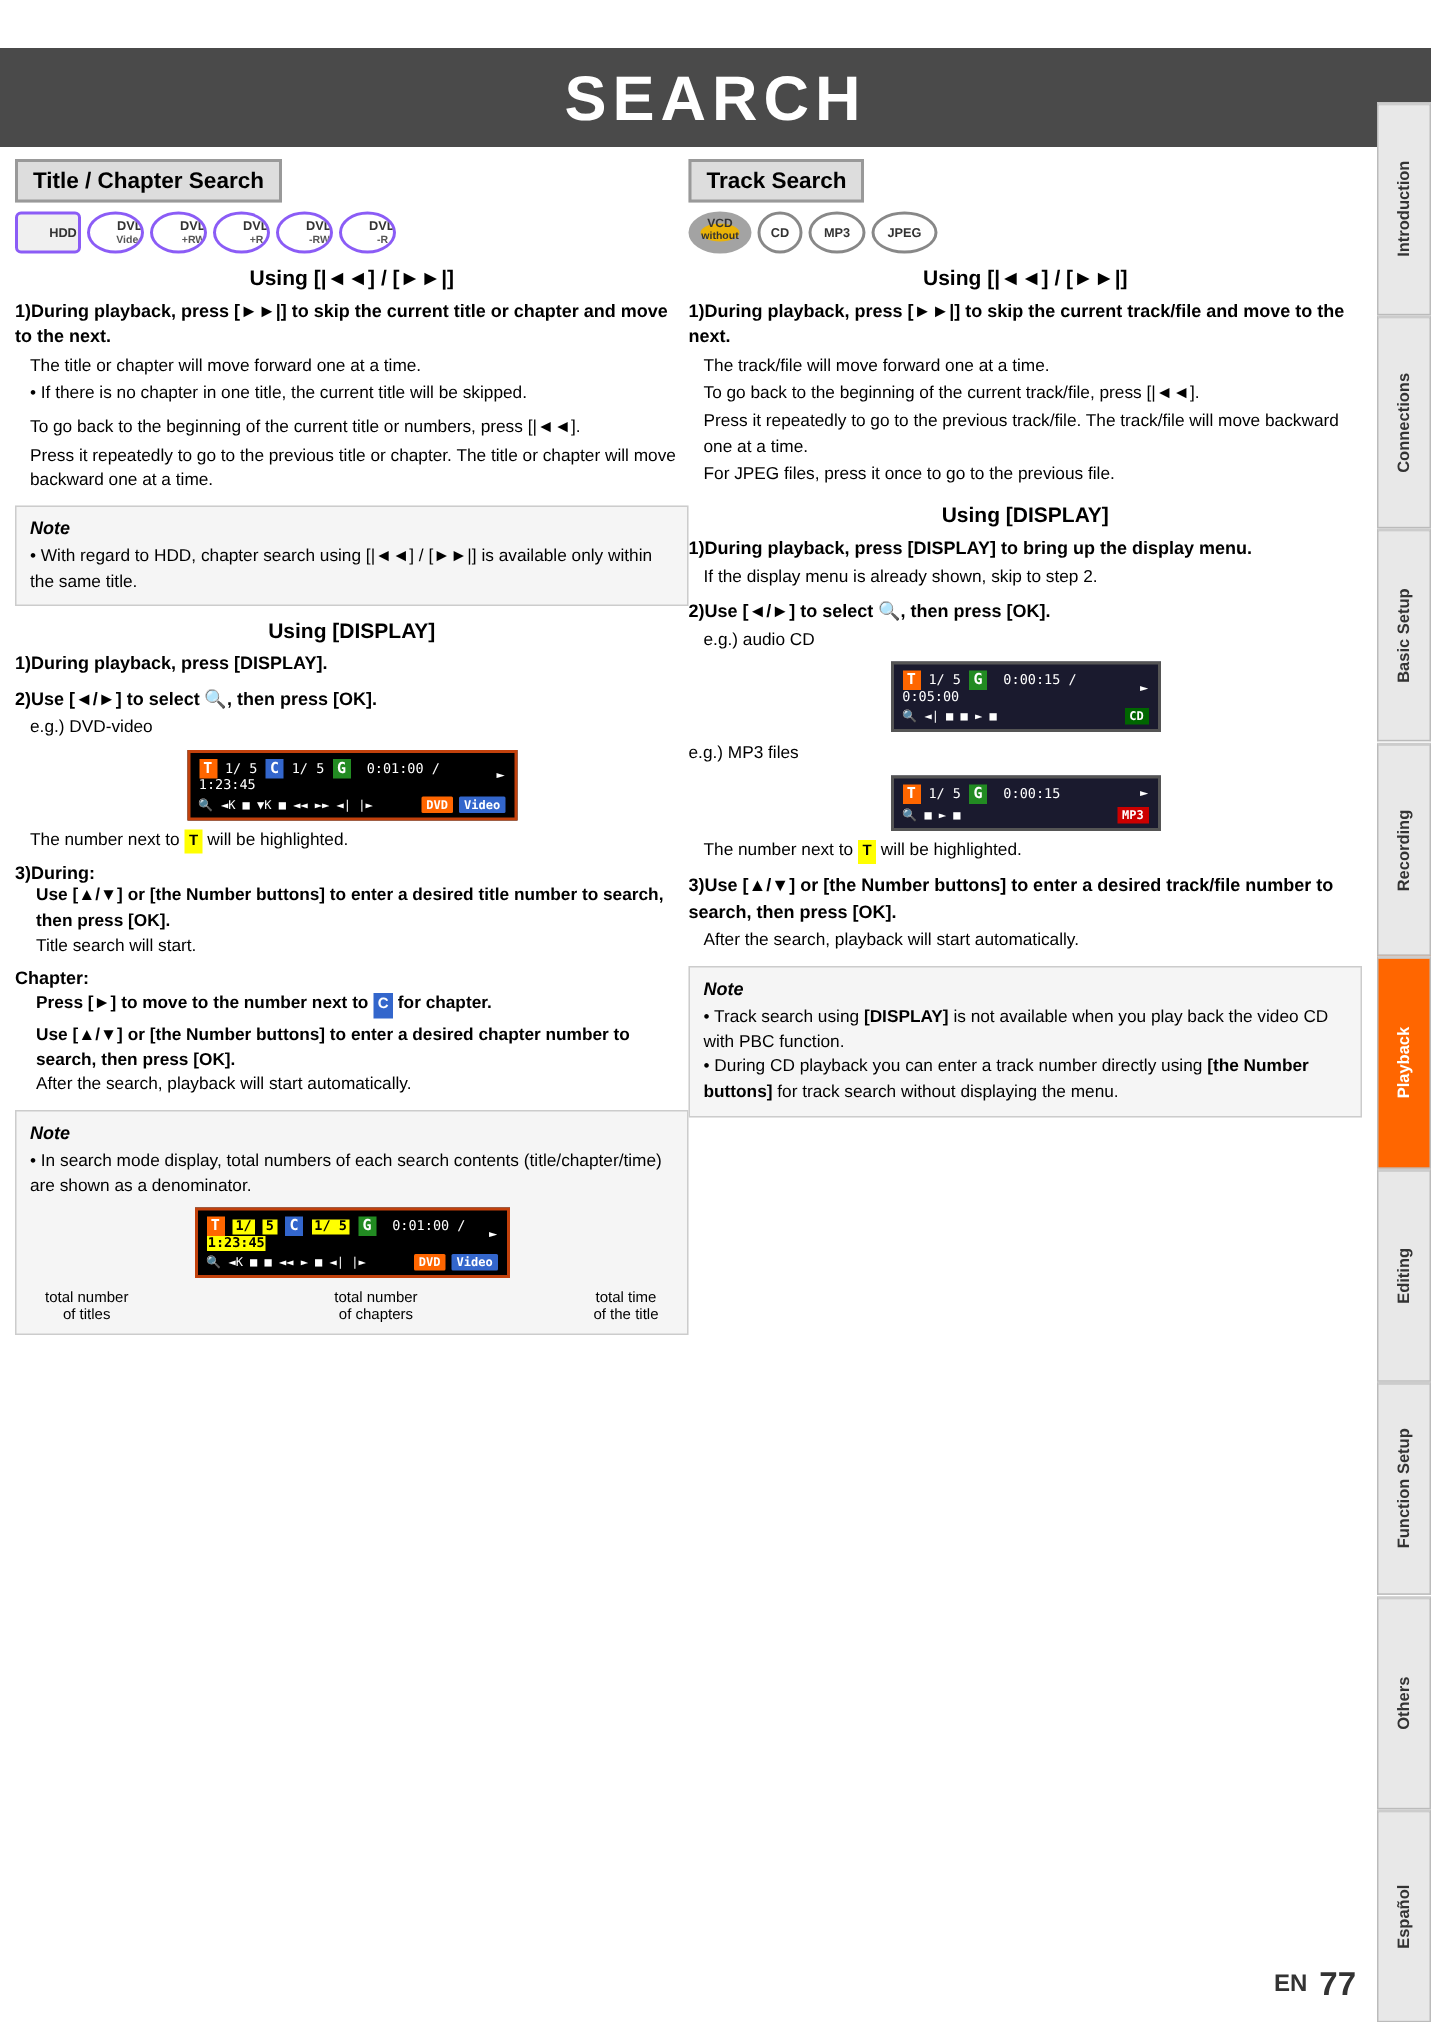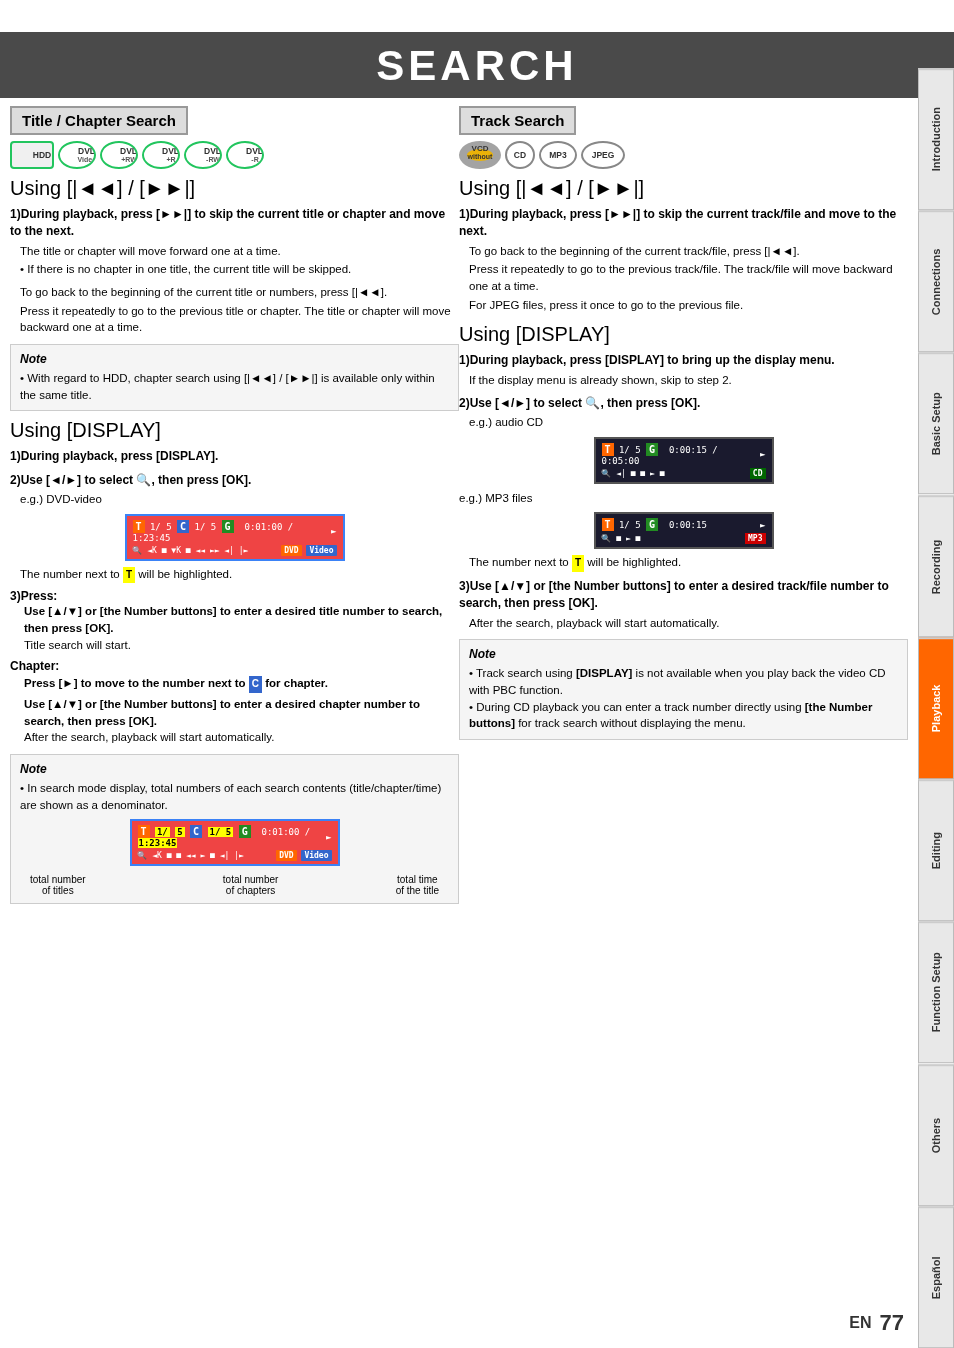--- a/index.html
+++ b/index.html
@@ -90,21 +90,21 @@
       display: flex;
       align-items: center;
       gap: 4px;
       margin-bottom: 8px;
       flex-wrap: wrap;
     }
     .media-icon {
       display: flex;
       align-items: center;
       justify-content: center;
-      border: 2px solid #22c55e;
+      border: 2px solid #8b5cf6;
       border-radius: 50%;
       width: 38px;
       height: 28px;
       font-size: 9px;
       font-weight: bold;
       color: #333;
       background: #fff;
       position: relative;
       overflow: hidden;
       padding-left: 20px;
@@ -121,24 +121,25 @@
       line-height: 1;
       text-align: center;
     }
     .media-icon .sub-label {
       font-size: 7px;
       color: #555;
     }
 
     
     .using-heading {
-      font-size: 20px;
-      font-weight: normal;
+      font-size: 14px;
+      font-weight: bold;
       margin-bottom: 6px;
       margin-top: 6px;
+      text-align: center;
     }
 
     
     .step-item {
       margin-bottom: 6px;
     }
     .step-number {
       font-weight: bold;
       font-size: 12px;
     }
@@ -170,22 +171,22 @@
       margin-bottom: 4px;
     }
     .note-text {
       font-size: 11.5px;
       line-height: 1.45;
     }
     .note-text b { font-weight: bold; }
 
     
     .display-mock {
-      border: 2px solid #3b82f6;
-      background: #ef4444;
+      border: 2px solid #c2410c;
+      background: #000000;
       color: #fff;
       font-size: 9px;
       padding: 4px 6px;
       margin: 5px auto;
       width: 220px;
       font-family: monospace;
     }
     .display-mock-sm {
       border: 2px solid #555;
       background: #1a1a2e;
@@ -421,21 +422,21 @@
       </div>
     </div>
 
     
     <div class="step-sub" style="margin-top:4px; margin-bottom:6px;">
       The number next to <span class="t-box" style="background:#ffff00;color:#000;">T</span> will be highlighted.
     </div>
 
     
     <div class="step-item">
-      <div><span class="step-number">3)</span><span class="subsection-title">Press:</span></div>
+      <div><span class="step-number">3)</span><span class="subsection-title">During:</span></div>
       <div class="indent-text"><b>Use [▲/▼] or [the Number buttons] to enter a desired title number to search, then press [OK].</b></div>
       <div class="indent-text">Title search will start.</div>
     </div>
 
     
     <div class="step-item">
       <div class="subsection-title">Chapter:</div>
       <div class="indent-text"><b>Press [►] to move to the number next to <span class="c-box">C</span> for chapter.</b></div>
       <div class="indent-text" style="margin-top:3px;"><b>Use [▲/▼] or [the Number buttons] to enter a desired chapter number to search, then press [OK].</b></div>
       <div class="indent-text">After the search, playback will start automatically.</div>
@@ -499,20 +500,21 @@
         <span class="media-icon-label">JPEG</span>
       </div>
     </div>
 
     
     <div class="using-heading">Using [|◄◄] / [►►|]</div>
 
     
     <div class="step-item">
       <span class="step-number">1)</span><span class="step-text"><b>During playback, press [►►|] to skip the current track/file and move to the next.</b></span>
+      <div class="step-sub">The track/file will move forward one at a time.</div>
       <div class="step-sub">To go back to the beginning of the current track/file, press [|◄◄].</div>
       <div class="step-sub">Press it repeatedly to go to the previous track/file. The track/file will move backward one at a time.</div>
       <div class="step-sub">For JPEG files, press it once to go to the previous file.</div>
     </div>
 
     
     <div class="using-heading" style="margin-top:10px;">Using [DISPLAY]</div>
 
     
     <div class="step-item">

